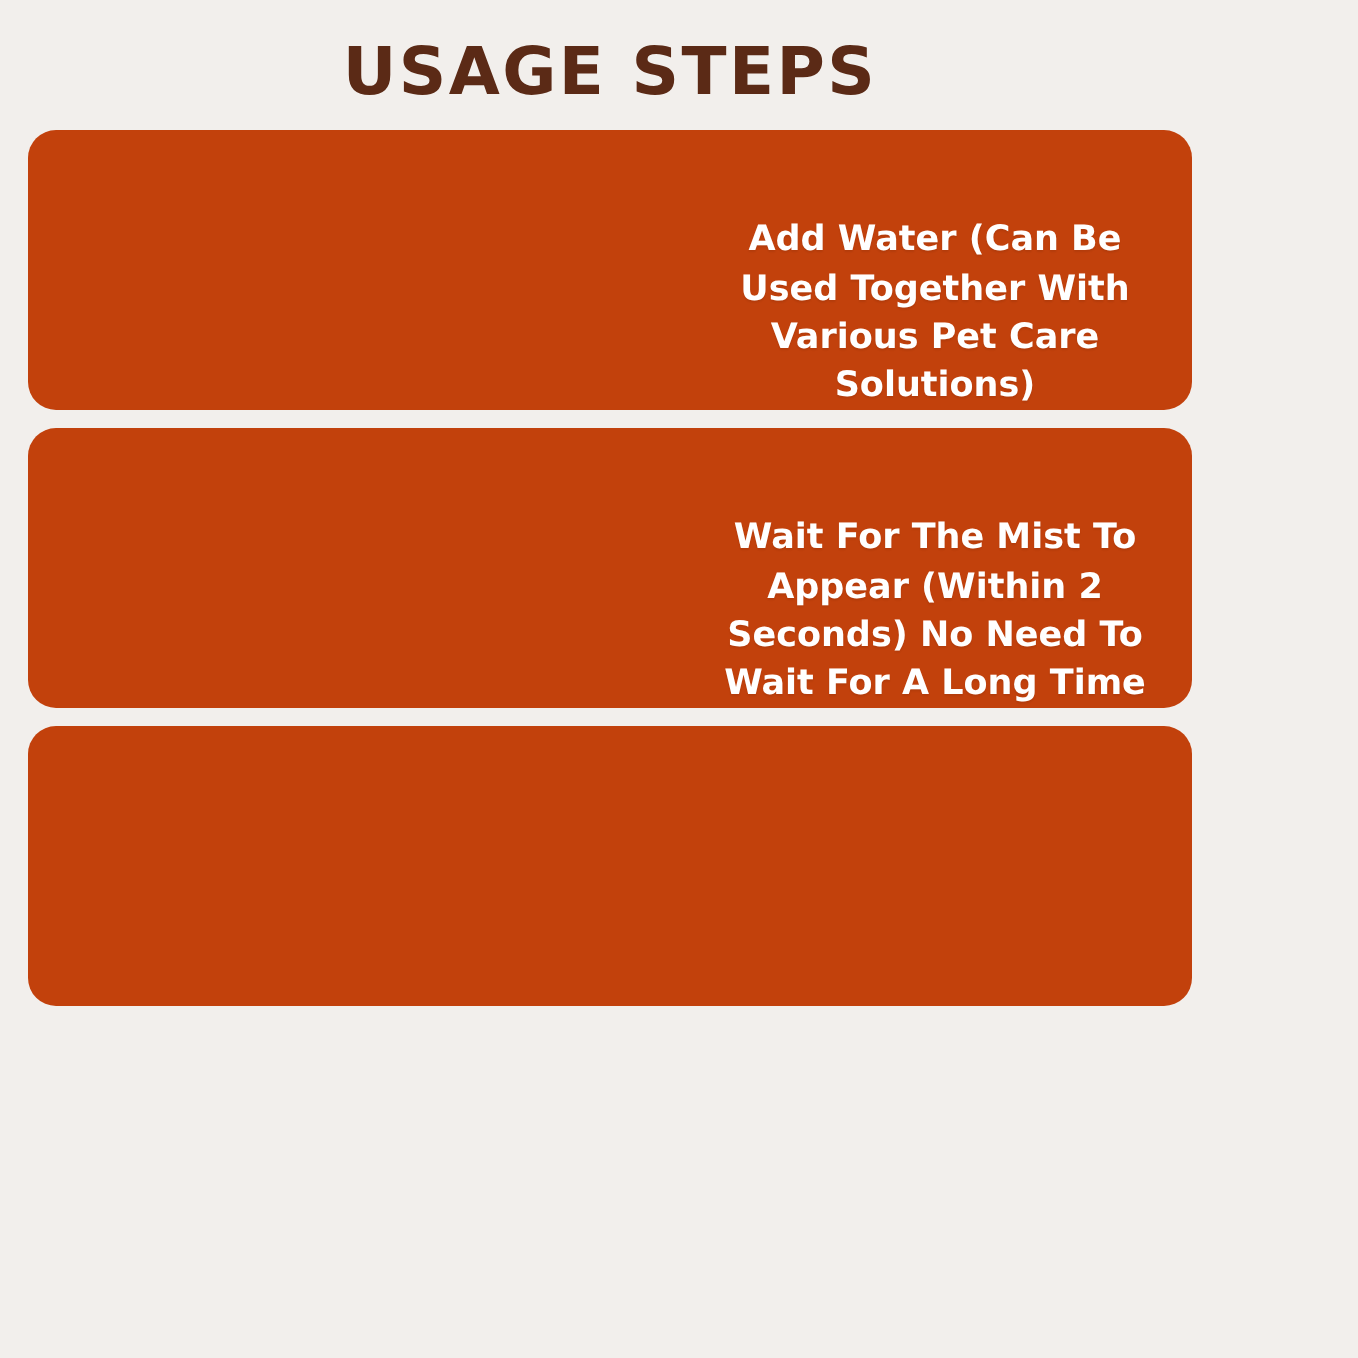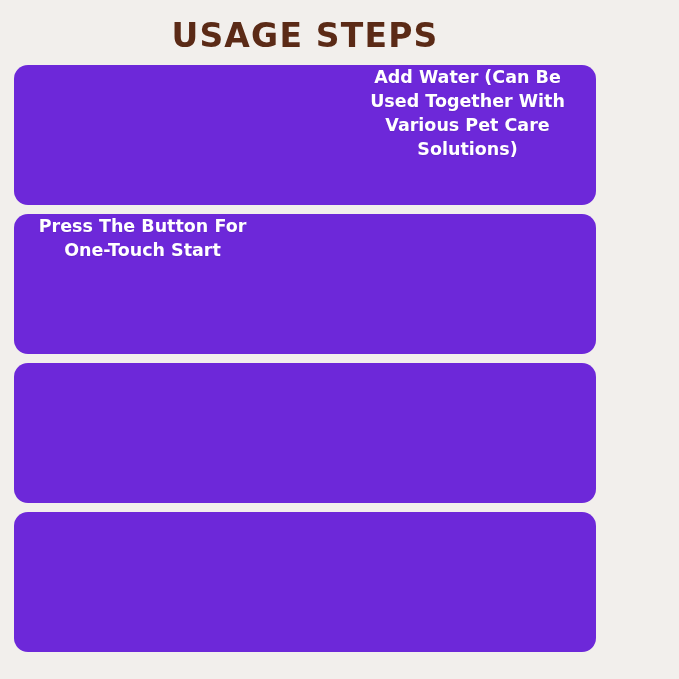--- a/index.html
+++ b/index.html
@@ -26,22 +26,22 @@
     font-size: 33px;
     font-weight: bold;
     letter-spacing: 1.2px;
     padding-top: 16px;
     padding-bottom: 10px;
     font-family: "DejaVu Sans", sans-serif;
   }
   .row {
     position: relative;
     display: flex;
-    align-items: flex-start;
-    background: #6d28d9;
+    align-items: flex-end;
+    background: #c2410c;
     border-radius: 14px;
     margin-bottom: 9px;
     height: 140px;
     overflow: hidden;
   }
   .row.text-right .panel-img { order: 0; }
   .row.text-right .panel-text { order: 1; }
   .row.text-left .panel-img { order: 1; }
   .row.text-left .panel-text { order: 0; }
 
@@ -297,52 +297,35 @@
           </div>
         <div class="btn"></div>
         <div class="btn2"></div>
       </div>
     </div>
     <div class="panel-text">
       <div class="step-text">Add Water (Can Be Used Together With Various Pet Care Solutions)</div>
     </div>
   </div>
 
-  <div class="row text-left">
-    <div class="panel-img">
-      <div class="ill2">
-        <div class="shadow"></div>
-        <div class="device"></div>
-        <div class="lowerpad"></div>
-        <div class="cap">
-            <span class="drop"></span>
-          </div>
-        <div class="btn"></div>
-        <div class="btn-in"></div>
-        <div class="hand"></div>
-        <div class="finger"></div>
-        <div class="nail"></div>
-      </div>
-    </div>
-    <div class="panel-text">
-      <div class="step-text">Press The Button For One-Touch Start</div>
-    </div>
-  </div>
 
   <div class="row text-right">
     <div class="panel-img">
       <div class="ill3">
         <div class="mist"></div>
         <div class="backplate"></div>
         <div class="ridges"></div>
         <div class="handle"></div>
         <div class="pad"></div>
         <div class="bristles"></div>
         <div class="nozzle"></div>
       </div>
+    </div>
+    <div class="panel-text">
+      <div class="step-text">Wait For The Mist To Appear (Within 2 Seconds) No Need To Wait For A Long Time</div>
     </div>
   </div>
 
   <div class="row text-left">
     <div class="panel-img">
       <div class="ill4">
         <div class="bg"></div>
         <div class="cat-body"></div>
         <div class="stripes"></div>
         <div class="ear-l"></div>

